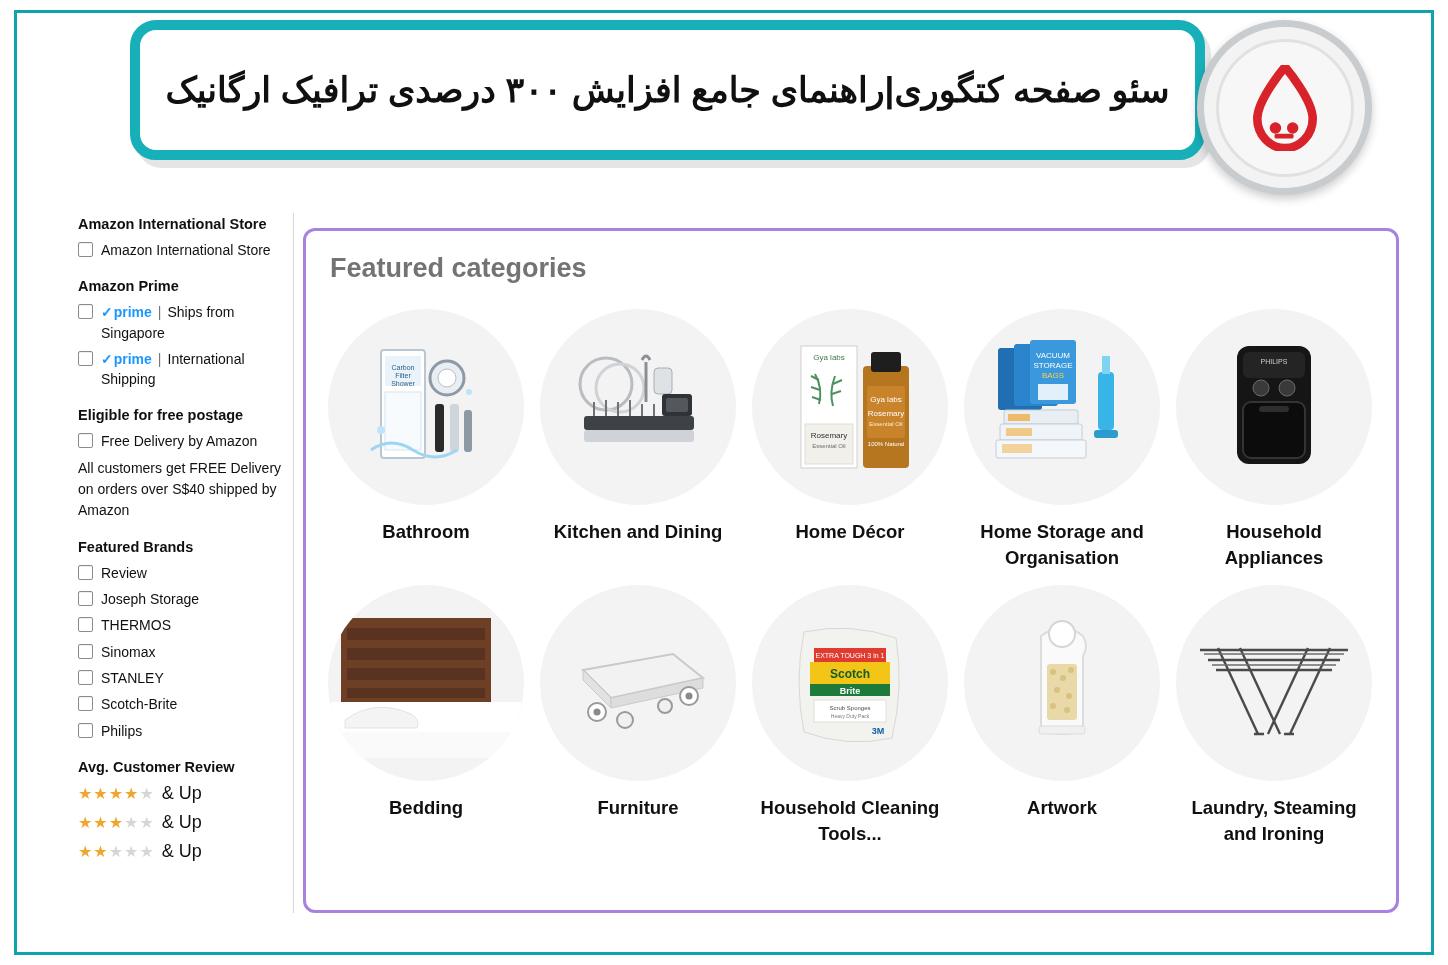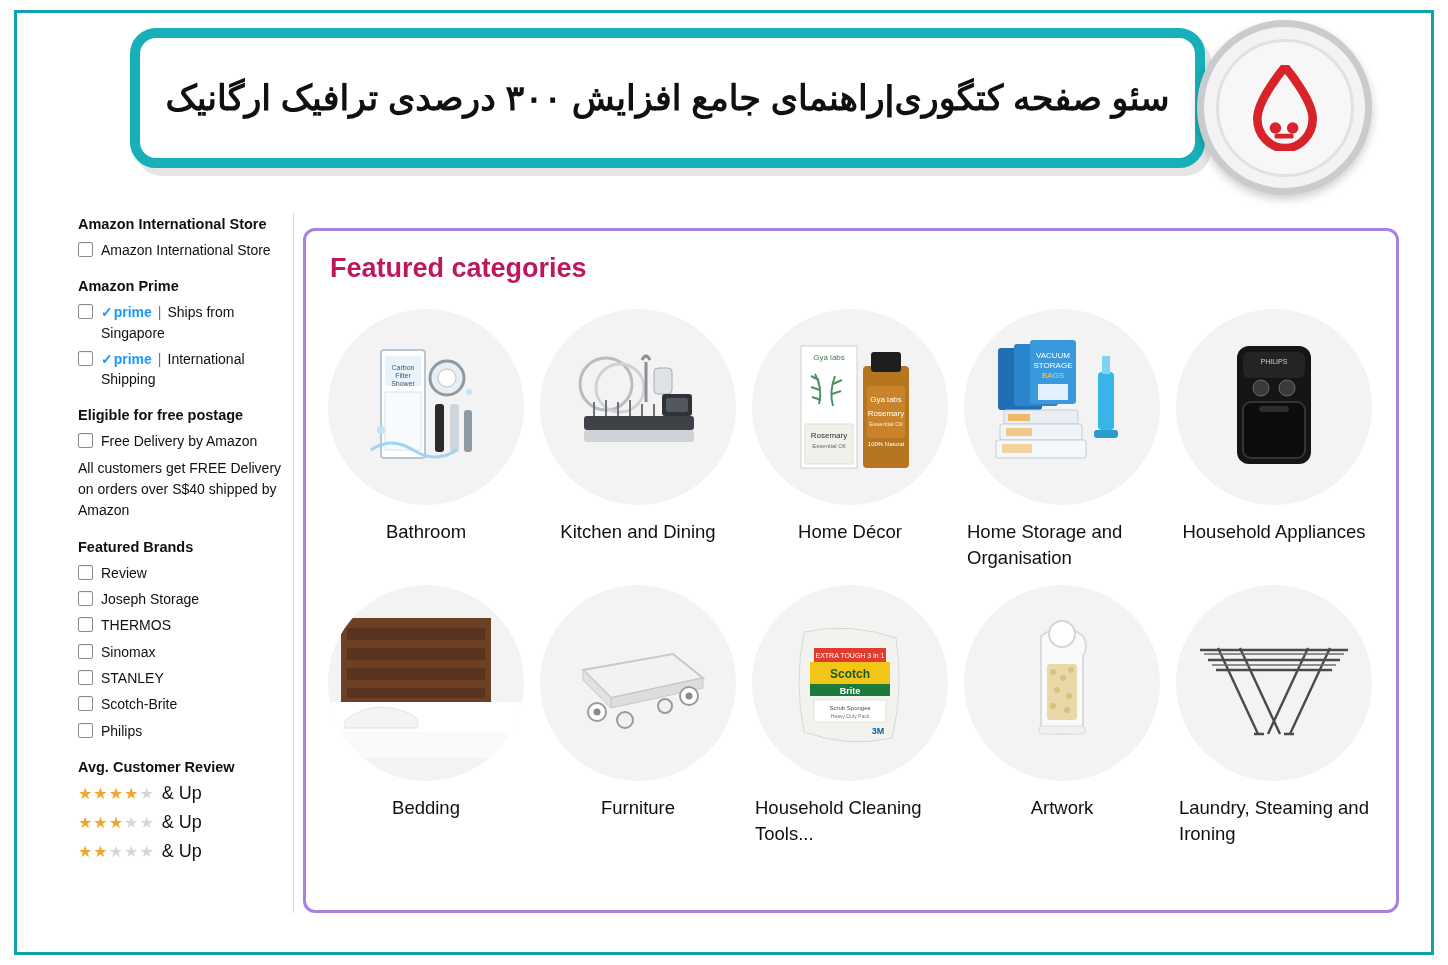--- a/index.html
+++ b/index.html
@@ -13,21 +13,21 @@
   }
   
   .page-frame{
     position:absolute;left:14px;top:10px;width:1420px;height:945px;
     border:3px solid #0fa3ae;
     box-sizing:border-box;
     background:#ffffff;
   }
   
   .banner{
-    position:absolute;left:130px;top:28px;width:1075px;height:140px;
+    position:absolute;left:130px;top:20px;width:1075px;height:140px;
     background:#ffffff;
     border:10px solid #17b0b8;
     border-radius:26px;
     box-sizing:border-box;
     box-shadow:6px 8px 0 rgba(0,0,0,0.10);
     display:flex;align-items:center;justify-content:center;
   }
   .banner-title{
     direction:rtl;
     font-size:35px;
@@ -89,38 +89,38 @@
   .stars{color:#f0a52b;letter-spacing:1px;font-size:16px;}
   .stars .off{color:#d6d6d6;}
   .rating-row{display:flex;align-items:center;margin-bottom:8px;}
   .rating-up{font-size:18px;color:#0f1111;margin-left:7px;}
   
   .card{
     position:absolute;left:303px;top:228px;width:1096px;height:685px;
     border:3px solid #a882e0;border-radius:12px;background:#fff;box-sizing:border-box;
   }
   .card-title{
-    position:absolute;left:24px;top:22px;font-size:27px;font-weight:bold;color:#be185d;
+    position:absolute;left:24px;top:22px;font-size:27px;font-weight:bold;color:#737373;
   }
   .grid{
     position:absolute;left:14px;top:78px;width:1060px;
     display:grid;grid-template-columns:repeat(5,1fr);row-gap:14px;
   }
   .cat{
     display:flex;flex-direction:column;align-items:center;
   }
   .thumb{
     width:196px;height:196px;border-radius:50%;
     background:#f3f3f3;
     display:flex;align-items:center;justify-content:center;
     overflow:hidden;
     position:relative;
   }
   .cat-label{
-    margin-top:14px;text-align:left;font-size:18.5px;font-weight:normal;color:#0f1111;
+    margin-top:14px;text-align:center;font-size:18.5px;font-weight:bold;color:#0f1111;
     line-height:1.4;max-width:190px;
   }
   svg{display:block;}
 </style>
 </head>
 <body>
 
 <div class="page-frame"></div>
 
 <div class="banner">

